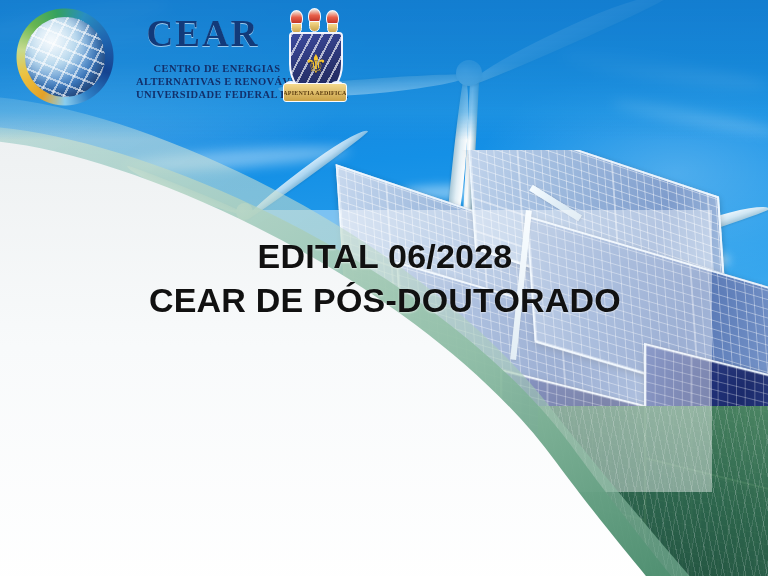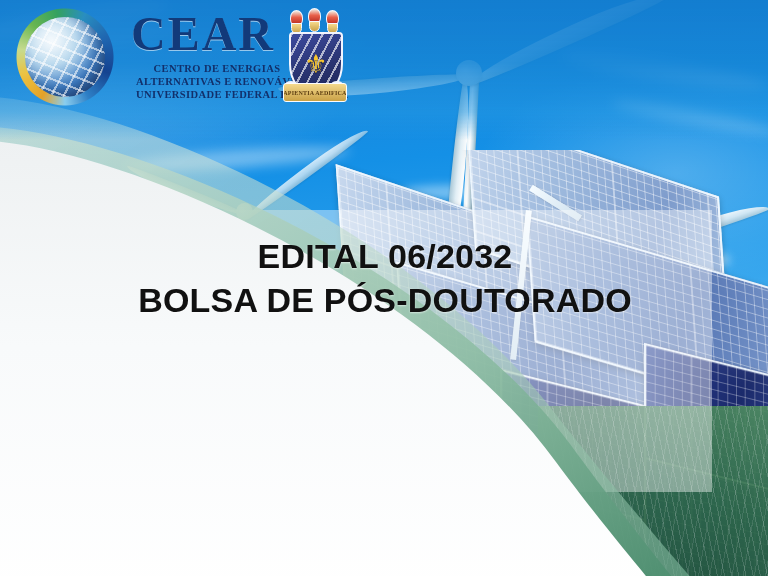--- a/index.html
+++ b/index.html
@@ -119,21 +119,21 @@
       repeating-linear-gradient(22deg, rgba(255,255,255,.55) 0 2px, rgba(255,255,255,0) 2px 11px),
       repeating-linear-gradient(-62deg, rgba(255,255,255,.55) 0 2px, rgba(255,255,255,0) 2px 11px);
   }
   .globe-ball:after{
     content:"";position:absolute;inset:0;
     background:radial-gradient(circle at 30% 26%, rgba(255,255,255,.55), rgba(255,255,255,0) 55%);
   }
 
   .cear-text{position:absolute;left:108px;top:6px;width:190px;text-align:center;}
   .cear-word{
-    font-family:"Liberation Serif", serif;font-weight:700;font-size:48px;line-height:56px;
+    font-family:"Liberation Serif", serif;font-weight:700;font-size:37px;line-height:56px;
     color:#123a7a;letter-spacing:2px;
     text-shadow:0 1px 0 rgba(255,255,255,.55);
   }
   .cear-sub{
     font-family:"Liberation Serif", serif;font-weight:700;
     font-size:10.5px;line-height:13px;color:#12306b;letter-spacing:.4px;
     white-space:nowrap;
     margin-left:28px;
   }
 
@@ -326,17 +326,17 @@
         <div class="fleur">⚜</div>
       </div>
       <div class="seal-foot" style="left:2px;"></div>
       <div class="seal-foot" style="right:2px;"></div>
       <div class="banner">SAPIENTIA AEDIFICAT</div>
     </div>
 
   </div>
 
   <div class="title-block">
-    <div class="title-line tl1">EDITAL 06/2032</div>
-    <div class="title-line tl3">BOLSA DE PÓS-DOUTORADO</div>
+    <div class="title-line tl1">EDITAL 06/2028</div>
+    <div class="title-line tl3">CEAR DE PÓS-DOUTORADO</div>
   </div>
 
 </div>
 
 </body></html>

